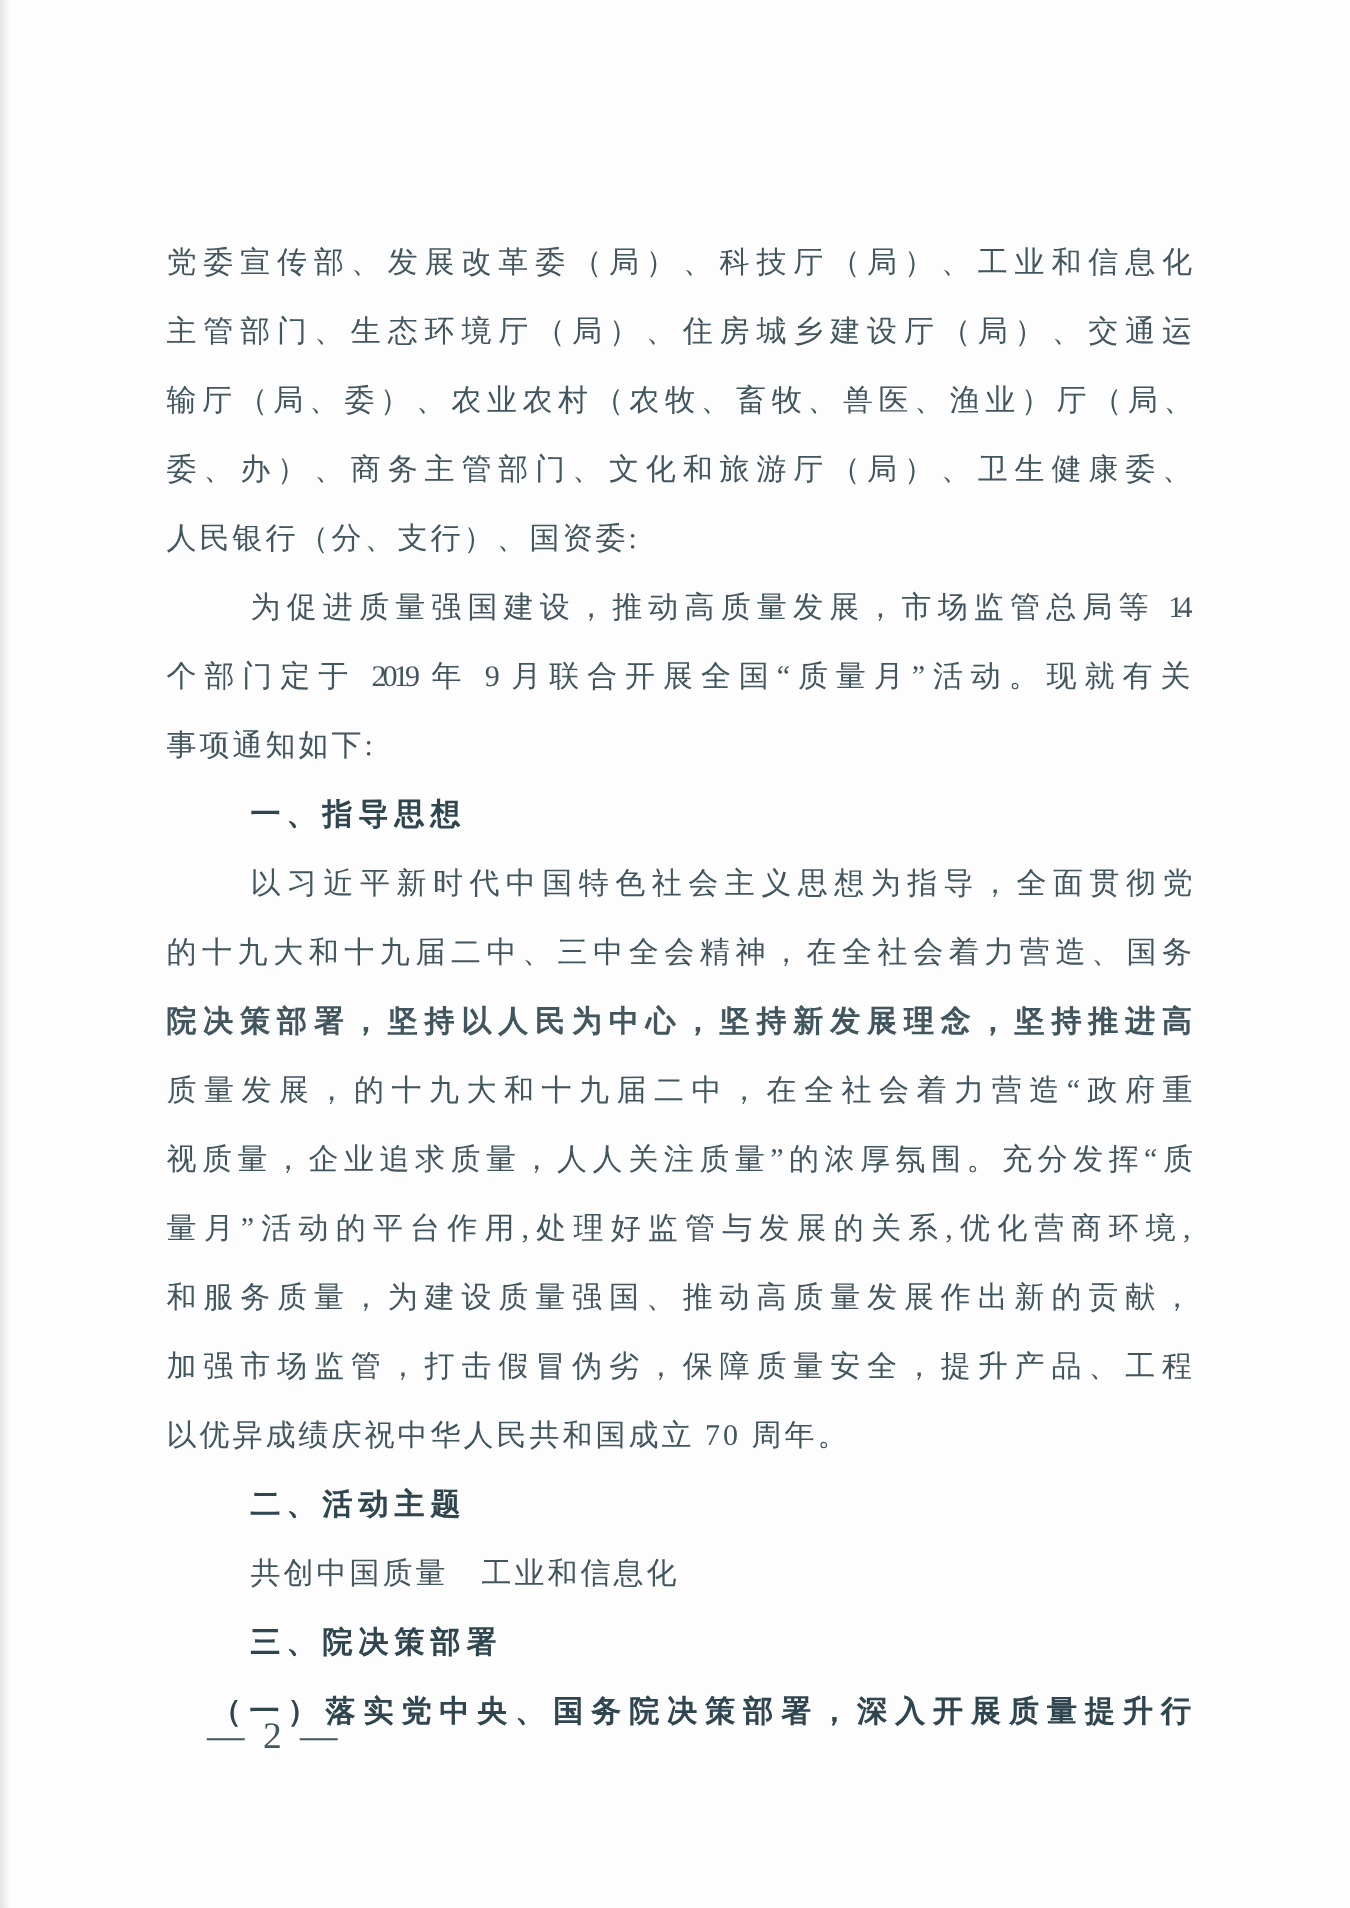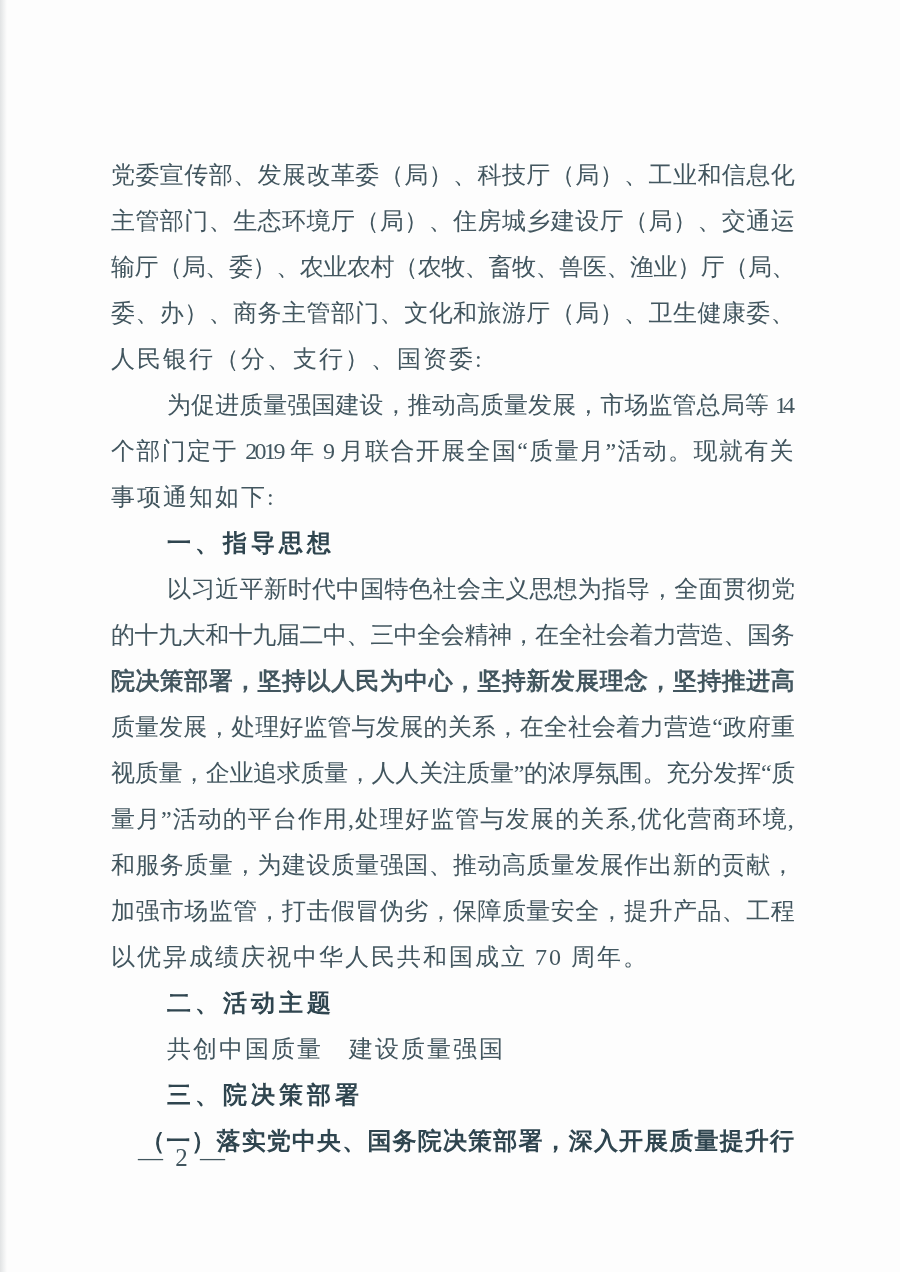--- a/index.html
+++ b/index.html
@@ -17,21 +17,21 @@
   .scan-edge{
     position:absolute;left:0;top:0;width:7px;height:100%;
     background:linear-gradient(90deg,rgba(115,125,130,.20),rgba(115,125,130,0));
     pointer-events:none;
   }
   .content{
     position:absolute;left:111px;top:152px;width:680px;
     color:var(--ink);
   }
   .line{
-    height:46px;line-height:46px;font-size:24px;
+    height:46px;line-height:46px;font-size:20px;
     letter-spacing:2px;white-space:nowrap;
     color:var(--ink);
   }
   .j{
     text-align:justify;text-align-last:justify;text-justify:inter-character;
     letter-spacing:0;white-space:normal;
   }
   .ind{text-indent:56px;}
   .ind-sm{text-indent:30px;}
   .h{
@@ -57,26 +57,26 @@
     <div class="line j" style="letter-spacing: -4.55172px; font-family: Liberation Serif, serif;">输厅（局、委）、农业农村（农牧、畜牧、兽医、渔业）厅（局、</div>
     <div class="line j" style="letter-spacing: -3.71429px;">委、办）、商务主管部门、文化和旅游厅（局）、卫生健康委、</div>
     <div class="line" style="">人民银行（分、支行）、国资委:</div>
     <div class="line j ind" style="letter-spacing: -3.96429px;">为促进质量强国建设，推动高质量发展，市场监管总局等 14</div>
     <div class="line j" style="letter-spacing: -2.55882px;">个部门定于 2019 年 9 月联合开展全国“质量月”活动。现就有关</div>
     <div class="line" style="">事项通知如下:</div>
     <div class="line h ind" style="">一、指导思想</div>
     <div class="line j ind" style="letter-spacing: -4px;">以习近平新时代中国特色社会主义思想为指导，全面贯彻党</div>
     <div class="line j" style="letter-spacing: -3.71429px;">的十九大和十九届二中、三中全会精神，在全社会着力营造、国务</div>
     <div class="line j" style="letter-spacing: -3.71429px; font-weight: bold;">院决策部署，坚持以人民为中心，坚持新发展理念，坚持推进高</div>
-    <div class="line j" style="letter-spacing: -4px;">质量发展，处理好监管与发展的关系，在全社会着力营造“政府重</div>
+    <div class="line j" style="letter-spacing: -4px;">质量发展，的十九大和十九届二中，在全社会着力营造“政府重</div>
     <div class="line j" style="letter-spacing: -4.3px;">视质量，企业追求质量，人人关注质量”的浓厚氛围。充分发挥“质</div>
     <div class="line j" style="letter-spacing: -2.7px;">量月”活动的平台作用,处理好监管与发展的关系,优化营商环境,</div>
     <div class="line j" style="letter-spacing: -3.71429px;">和服务质量，为建设质量强国、推动高质量发展作出新的贡献，</div>
     <div class="line j" style="letter-spacing: -3.71429px;">加强市场监管，打击假冒伪劣，保障质量安全，提升产品、工程</div>
     <div class="line" style="">以优异成绩庆祝中华人民共和国成立 70 周年。</div>
     <div class="line h ind" style="">二、活动主题</div>
-    <div class="line ind" style="">共创中国质量　建设质量强国</div>
+    <div class="line ind" style="">共创中国质量　工业和信息化</div>
     <div class="line h ind" style="">三、院决策部署</div>
     <div class="line h j ind-sm" style="letter-spacing: -3px;">（一）落实党中央、国务院决策部署，深入开展质量提升行</div>
   </div>
 
   <div class="footer">— 2 —</div>
 </div>
 
 </body></html>

